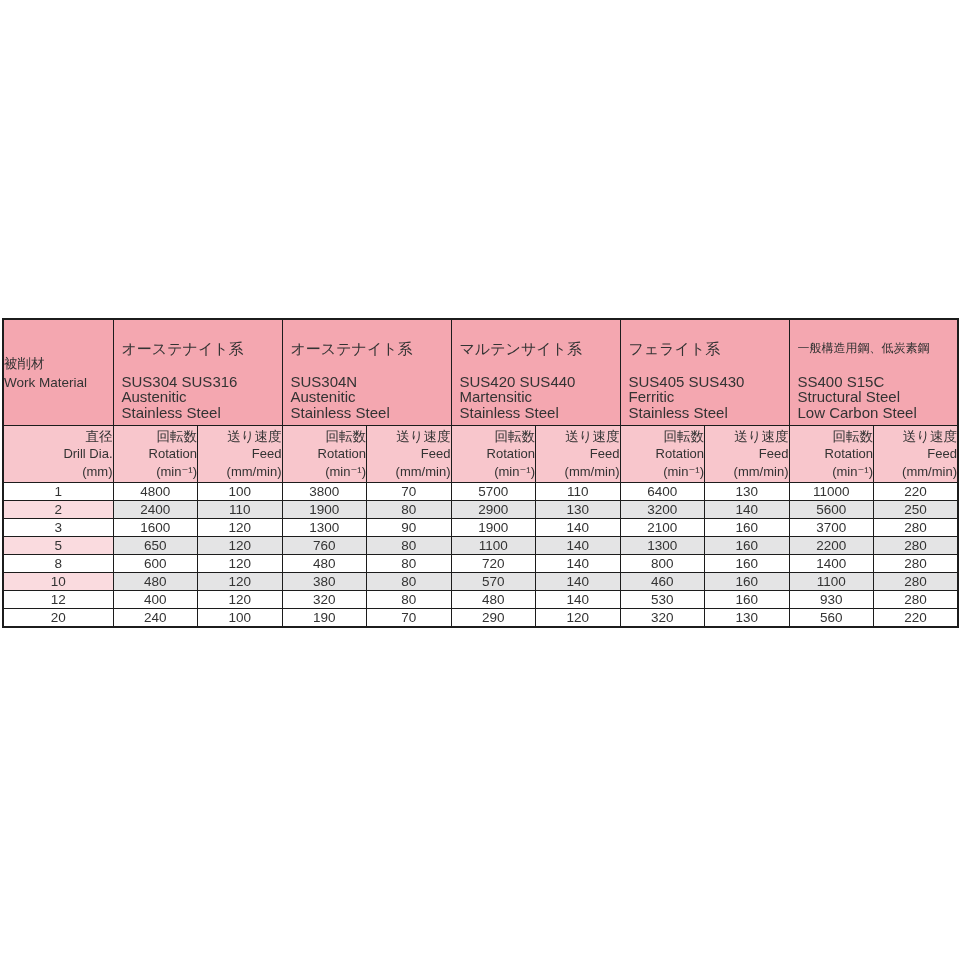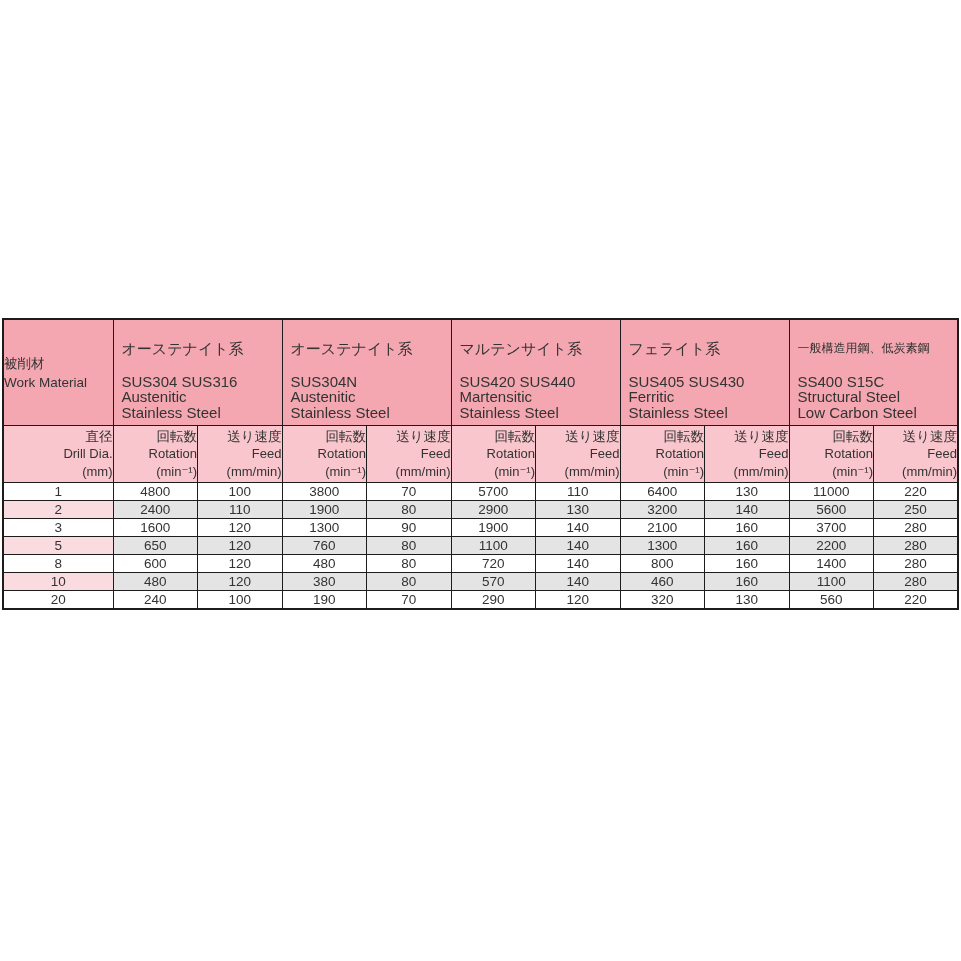--- a/index.html
+++ b/index.html
@@ -294,20 +294,33 @@
           <td>380</td>
           <td>80</td>
           <td>570</td>
           <td>140</td>
           <td>460</td>
           <td>160</td>
           <td>1100</td>
           <td>280</td>
         </tr>
         <tr>
+          <td class="dia">12</td>
+          <td>400</td>
+          <td>120</td>
+          <td>320</td>
+          <td>80</td>
+          <td>480</td>
+          <td>140</td>
+          <td>530</td>
+          <td>160</td>
+          <td>930</td>
+          <td>280</td>
+        </tr>
+        <tr>
           <td class="dia">20</td>
           <td>240</td>
           <td>100</td>
           <td>190</td>
           <td>70</td>
           <td>290</td>
           <td>120</td>
           <td>320</td>
           <td>130</td>
           <td>560</td>

